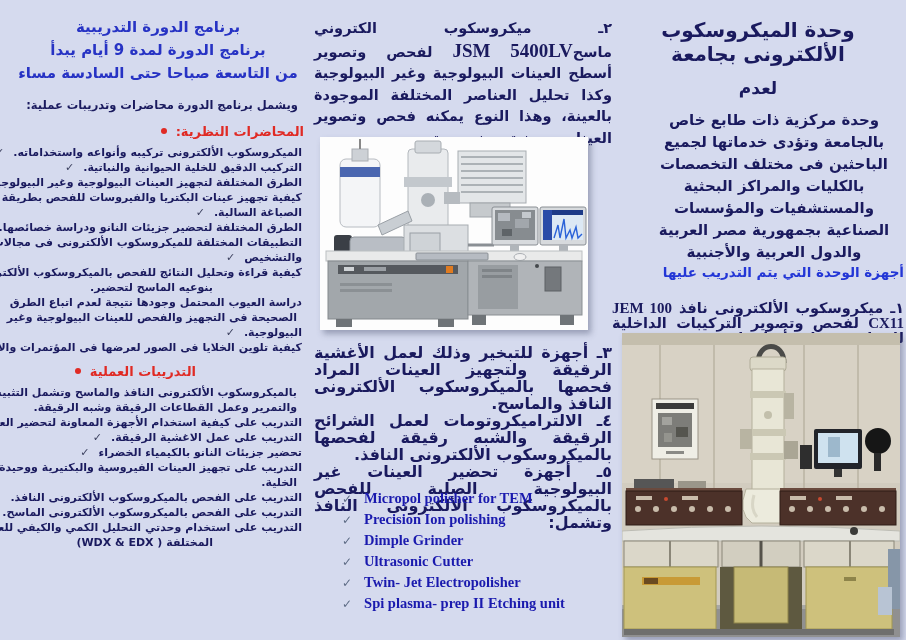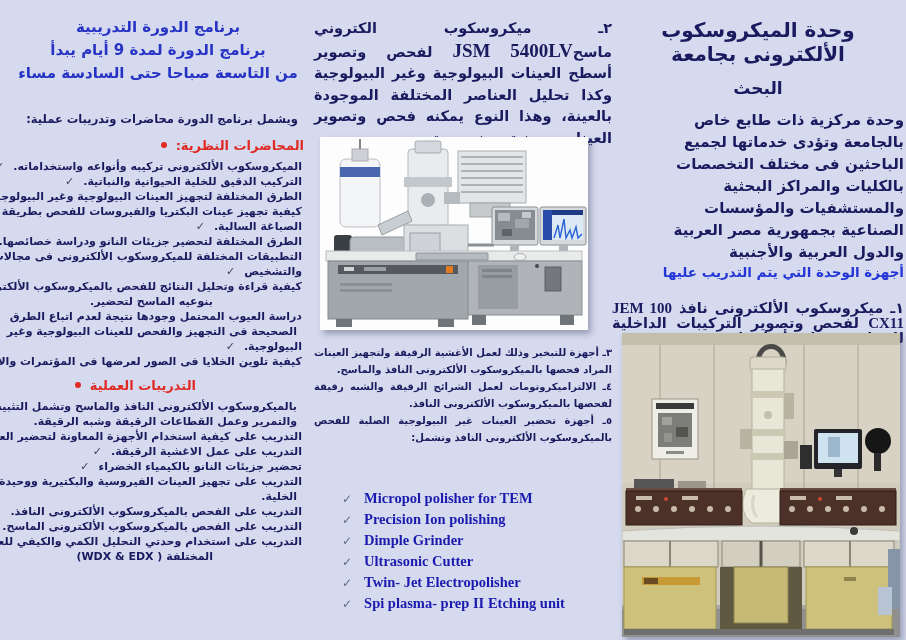--- a/index.html
+++ b/index.html
@@ -2,53 +2,53 @@
 <html lang="ar"><head>
 <meta charset="utf-8">
 <style>
   html,body{margin:0;padding:0;background:#aab0c4;}
   .page{position:relative;width:906px;height:640px;background:#d5daee;overflow:hidden;
         font-family:"DejaVu Sans",sans-serif;font-weight:700;color:#1a1a5e;}
 
   
   .col-left{position:absolute;left:8px;top:16px;width:300px;}
   .l-title{color:#2733c4;text-align:center;font-size:15px;line-height:23px;direction:rtl;}
-  .l-intro{font-size:11.5px;text-align:right;direction:rtl;margin-top:27px;padding-right:10px;}
+  .l-intro{font-size:11.5px;text-align:right;direction:rtl;margin-top:13px;padding-right:10px;}
   .red-hdr{color:#e02a24;font-size:13px;text-align:right;direction:rtl;white-space:nowrap;}
   .red-hdr .dot{display:inline-block;width:6px;height:6px;border-radius:50%;background:#e02a24;
                 margin-right:9px;vertical-align:2px;}
   .hdr1{margin-top:12px;padding-left:0;padding-right:4px;}
   .hdr2{margin-top:9px;padding-right:112px;}
   .chk-list{margin-top:6px;}
   .chk-line{font-size:11px;line-height:15px;text-align:right;direction:rtl;
             padding-right:6px;white-space:nowrap;}
   .chk-line.ind1{padding-right:11px;margin-left:36px;}
   .chk-line.ind2{padding-right:95px;}
   .chk{color:#3c415f;font-size:11px;margin-right:9px;font-weight:400;}
 
   
   .col-mid{position:absolute;left:314px;top:18px;width:298px;}
   .m-para{direction:rtl;text-align:justify;font-size:14.5px;line-height:21.5px;}
   .model-lg{font-family:"Liberation Serif","DejaVu Serif",serif;font-size:19px;white-space:nowrap;}
   .photo{position:absolute;box-shadow:3px 4px 6px rgba(80,86,115,.45);}
   .sem-photo{left:320px;top:137px;width:268px;height:193px;}
   .m-items{position:absolute;left:314px;top:344px;width:298px;direction:rtl;
-           text-align:justify;font-size:10px;line-height:17px;}
+           text-align:justify;font-size:16px;line-height:17px;}
   .m-items p{margin:0;}
   .eng-list{position:absolute;left:342px;top:488px;}
   .eng-line{font-family:"Liberation Serif","DejaVu Serif",serif;font-size:14.5px;
             line-height:20px;color:#1a1aae;white-space:nowrap;}
   .echk{color:#5d6b85;font-family:"DejaVu Sans",sans-serif;font-size:12px;
         margin-right:12px;font-weight:400;}
 
   
   .col-right{position:absolute;left:612px;top:18px;width:292px;}
   .r-title{font-size:20px;text-align:center;direction:rtl;line-height:24px;}
   .r-title2{font-size:17px;text-align:center;direction:rtl;margin-top:12px;}
-  .r-para{font-size:15px;line-height:22px;direction:rtl;margin-top:11px;margin-left:32px;}
+  .r-para{font-size:15px;line-height:22px;text-align:center;direction:rtl;margin-top:11px;margin-left:32px;}
   .r-sub{color:#2336d6;font-size:13.5px;text-align:right;direction:rtl;
          margin-top:1px;padding-left:2px;}
   .r-item{direction:rtl;text-align:justify;font-size:14.5px;line-height:15px;margin-top:21px;}
   .model-sm{font-family:"Liberation Serif","DejaVu Serif",serif;font-size:15px;}
   .tem-photo{left:622px;top:333px;width:278px;height:304px;}
   svg{display:block;}
 </style>
 </head>
 <body>
 
@@ -184,21 +184,21 @@
       <div class="eng-line"><span class="echk">✓</span><span class="etxt">Micropol polisher for TEM</span></div>
       <div class="eng-line"><span class="echk">✓</span><span class="etxt">Precision Ion polishing</span></div>
       <div class="eng-line"><span class="echk">✓</span><span class="etxt">Dimple Grinder</span></div>
       <div class="eng-line"><span class="echk">✓</span><span class="etxt">Ultrasonic Cutter</span></div>
       <div class="eng-line"><span class="echk">✓</span><span class="etxt">Twin- Jet Electropolisher</span></div>
       <div class="eng-line"><span class="echk">✓</span><span class="etxt">Spi plasma- prep II Etching unit</span></div>
     </div>
 
   <div class="col-right">
     <div class="r-title">وحدة الميكروسكوب الألكترونى بجامعة</div>
-    <div class="r-title2">البحث</div>
+    <div class="r-title2">لعدم</div>
     <div class="r-para">وحدة مركزية ذات طابع خاص بالجامعة وتؤدى خدماتها لجميع الباحثين فى مختلف التخصصات بالكليات والمراكز البحثية والمستشفيات والمؤسسات الصناعية بجمهورية مصر العربية والدول العربية والأجنبية</div>
     <div class="r-sub">أجهزة الوحدة التي يتم التدريب عليها</div>
     <div class="r-item"><span>١ـ ميكروسكوب الألكترونى نافذ</span> <span class="model-sm">JEM 100 CX11</span> <span>لفحص وتصوير التركيبات الداخلية للعينات بمختلف أنواعها.</span></div>
   </div>
 
   <div class="photo tem-photo">
     <svg viewBox="0 0 278 304" width="278" height="304">
       <rect width="278" height="304" fill="#d2ccbf"></rect>
       <rect width="278" height="150" fill="#d8d2c5"></rect>
       <rect width="278" height="12" fill="#c4bead"></rect>

